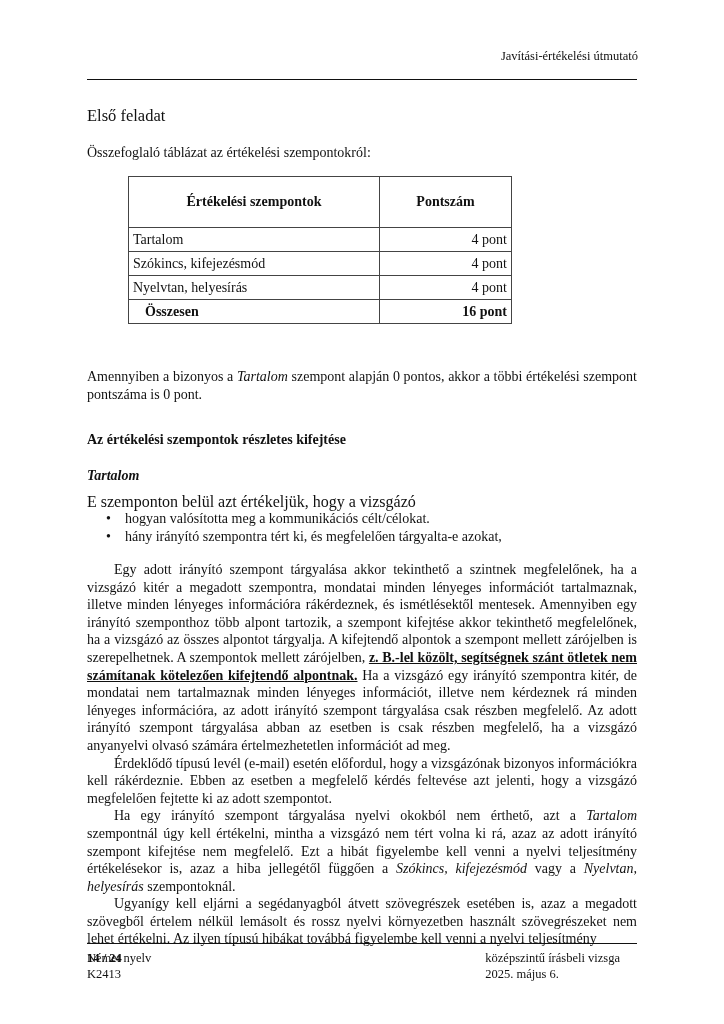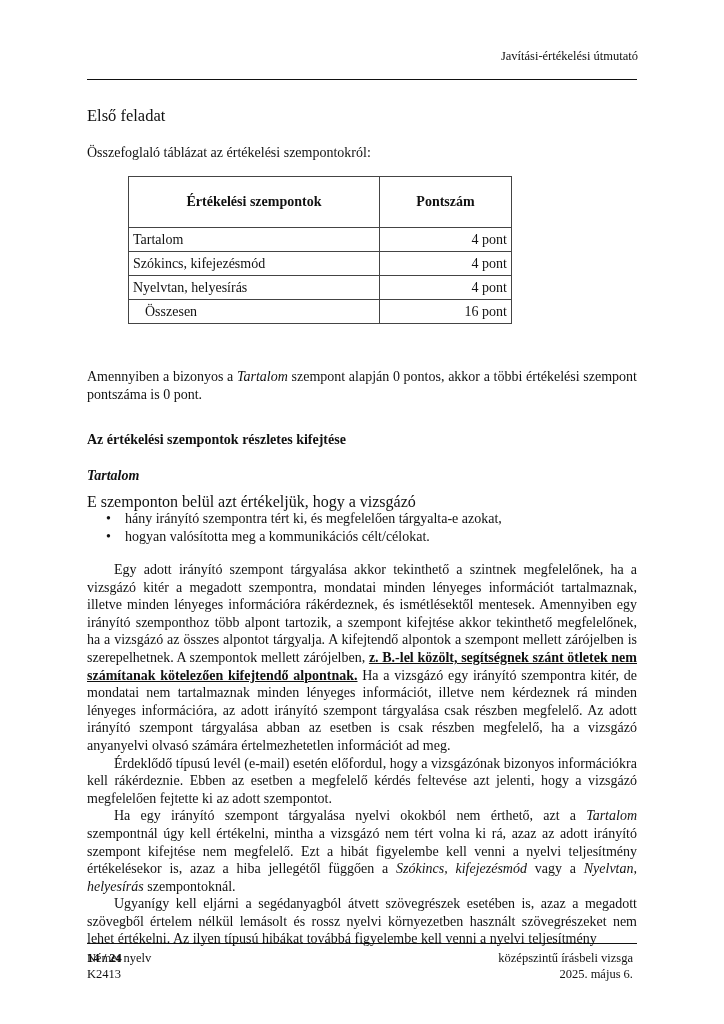--- a/index.html
+++ b/index.html
@@ -11,36 +11,36 @@
     .rule.top { top: 79px; }
     .rule.bottom { top: 943px; }
     .h1 { position: absolute; left: 87px; top: 106px; font-size: 16.5px; font-weight: normal; }
     .intro { position: absolute; left: 87px; top: 145px; font-size: 14px; }
     table.summary { position: absolute; left: 128px; top: 176px; width: 384px;
                     border-collapse: collapse; font-size: 14px; }
     table.summary td, table.summary th { border: 1px solid #444; padding: 0 4px; }
     table.summary th { height: 50px; font-weight: bold; text-align: center; }
     table.summary td { height: 23px; }
     table.summary td.pts { text-align: right; width: 111px; }
-    table.summary tr.total td { font-weight: normal; padding-left: 16px; }
+    table.summary tr.total td { font-weight: bold; padding-left: 16px; }
     .body { position: absolute; left: 87px; width: 550px; font-size: 14px; line-height: 17.6px; text-align: justify; }
     .p-note { top: 368px; }
     .h2 { position: absolute; left: 87px; top: 432px; font-size: 14px; font-weight: bold; }
     .h3 { position: absolute; left: 87px; top: 468px; font-size: 14px; font-weight: bold; font-style: italic; }
     .lead { position: absolute; left: 87px; top: 493px; font-size: 16px; line-height: 17.6px; }
     .bullets { position: absolute; left: 87px; top: 510px; margin: 0; padding: 0; list-style: none; font-size: 14px; line-height: 17.6px; }
     .bullets li { position: relative; padding-left: 38px; }
     .bullets li::before { content: "•"; position: absolute; left: 19px; top: 0; }
     .main-text { top: 561px; }
     .main-text p { margin: 0; text-indent: 27px; }
     .u { font-weight: bold; text-decoration: underline; }
     .footer { position: absolute; left: 87px; top: 950px; width: 550px; font-size: 12.5px; line-height: 16px; }
     .footer .left { position: absolute; left: 0; top: 0; }
     .footer .center { position: absolute; left: 0; width: 550px; top: 0; text-align: left; font-weight: bold; }
-    .footer .right { position: absolute; right: 4px; top: 0; text-align: right; }
+    .footer .right { position: absolute; right: 17px; top: 0; }
   </style>
 </head>
 <body>
 
 <div class="page">
 
   <div class="hdr-title">Javítási-értékelési útmutató</div>
   <div class="rule top"></div>
 
   <div class="h1">Első feladat</div>
@@ -70,22 +70,22 @@
     </tr>
   </tbody>
     </table>
 
   <div class="body p-note"><span>Amennyiben a bizonyos a </span><i>Tartalom</i><span> szempont alapján 0 pontos, akkor a többi értékelési szempont pontszáma is 0 pont.</span></div>
 
   <div class="h2">Az értékelési szempontok részletes kifejtése</div>
   <div class="h3">Tartalom</div>
   <div class="lead">E szemponton belül azt értékeljük, hogy a vizsgázó</div>
   <ul class="bullets">
+    <li>hogyan valósította meg a kommunikációs célt/célokat.</li>
     <li>hány irányító szempontra tért ki, és megfelelően tárgyalta-e azokat,</li>
-    <li>hogyan valósította meg a kommunikációs célt/célokat.</li>
   </ul>
 
   <div class="body main-text">
     <p><span>Egy adott irányító szempont tárgyalása akkor tekinthető a szintnek megfelelőnek, ha a vizsgázó kitér a megadott szempontra, mondatai minden lényeges információt tartalmaznak, illetve minden lényeges információra rákérdeznek, és ismétlésektől mentesek. Amennyiben egy irányító szemponthoz több alpont tartozik, a szempont kifejtése akkor tekinthető megfelelőnek, ha a vizsgázó az összes alpontot tárgyalja. A kifejtendő alpontok a szempont mellett zárójelben is szerepelhetnek. A szempontok mellett zárójelben, </span><span class="u">z. B.-lel közölt, segítségnek szánt ötletek nem számítanak kötelezően kifejtendő alpontnak.</span><span> Ha a vizsgázó egy irányító szempontra kitér, de mondatai nem tartalmaznak minden lényeges információt, illetve nem kérdeznek rá minden lényeges információra, az adott irányító szempont tárgyalása csak részben megfelelő. Az adott irányító szempont tárgyalása abban az esetben is csak részben megfelelő, ha a vizsgázó anyanyelvi olvasó számára értelmezhetetlen információt ad meg.</span></p>
     <p>Érdeklődő típusú levél (e-mail) esetén előfordul, hogy a vizsgázónak bizonyos információkra kell rákérdeznie. Ebben az esetben a megfelelő kérdés feltevése azt jelenti, hogy a vizsgázó megfelelően fejtette ki az adott szempontot.</p>
     <p><span>Ha egy irányító szempont tárgyalása nyelvi okokból nem érthető, azt a </span><i>Tartalom</i><span> szempontnál úgy kell értékelni, mintha a vizsgázó nem tért volna ki rá, azaz az adott irányító szempont kifejtése nem megfelelő. Ezt a hibát figyelembe kell venni a nyelvi teljesítmény értékelésekor is, azaz a hiba jellegétől függően a </span><i>Szókincs, kifejezésmód</i><span> vagy a </span><i>Nyelvtan, helyesírás</i><span> szempontoknál.</span></p>
     <p>Ugyanígy kell eljárni a segédanyagból átvett szövegrészek esetében is, azaz a megadott szövegből értelem nélkül lemásolt és rossz nyelvi környezetben használt szövegrészeket nem lehet értékelni. Az ilyen típusú hibákat továbbá figyelembe kell venni a nyelvi teljesítmény</p>
   </div>
 
   <div class="rule bottom"></div>

